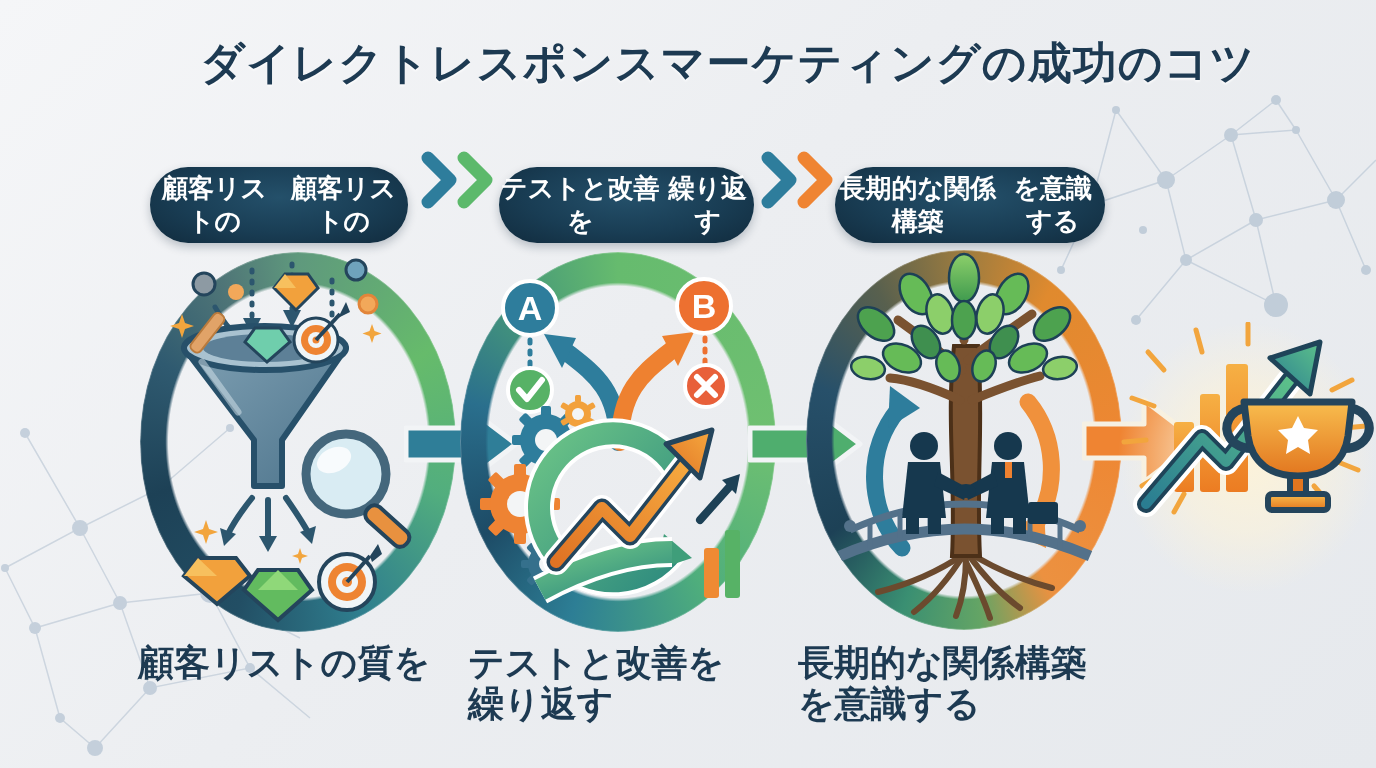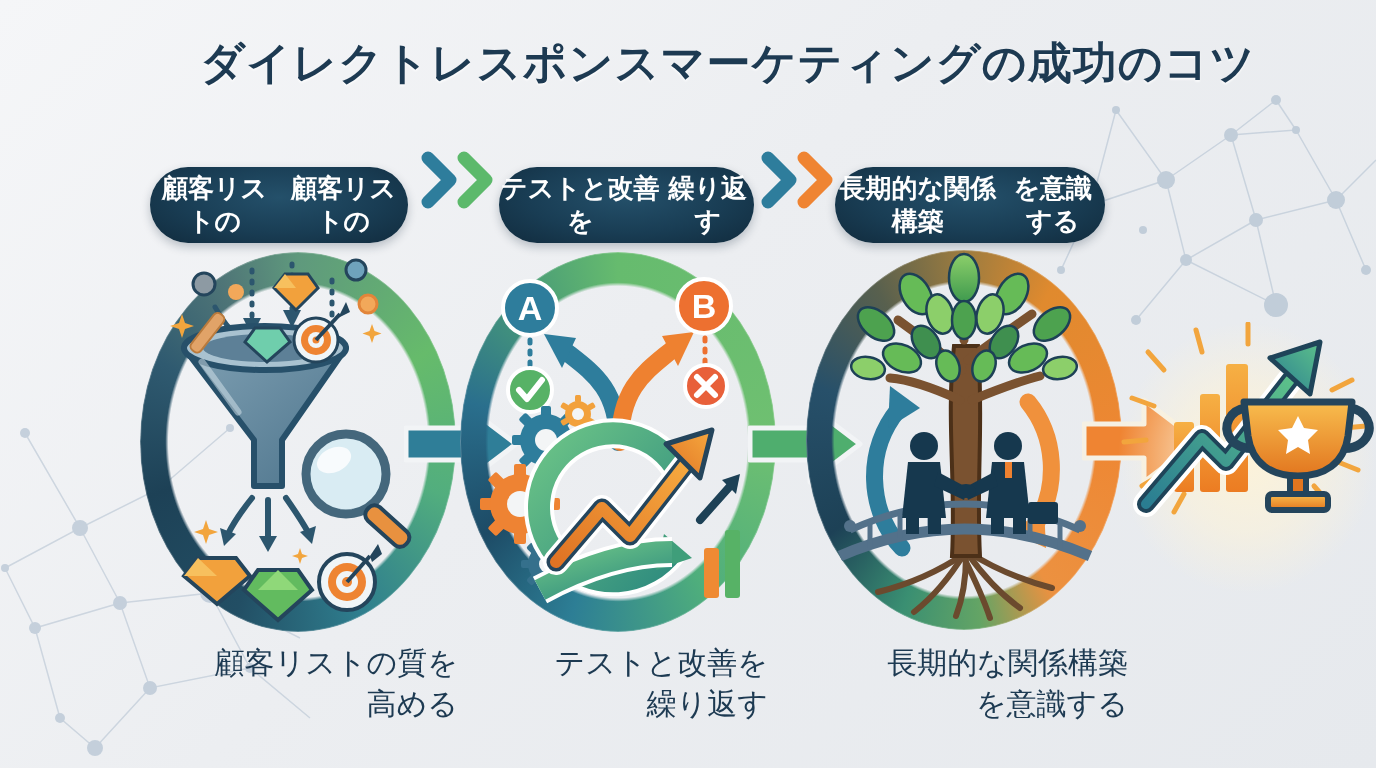--- a/index.html
+++ b/index.html
@@ -63,22 +63,22 @@
     position:absolute; left:1118px; top:322px; width:258px; height:272px;
     background:radial-gradient(closest-side,rgba(253,243,216,.95) 0%,rgba(253,243,216,.55) 55%,rgba(253,243,216,0) 100%);
   }
   .success-label{
     position:absolute; left:0; top:206px; width:100%; text-align:center;
     font-size:42px; font-weight:800; color:#24455c; letter-spacing:1px;
   }
 
   
   .caption{
-    position:absolute; top:642px; text-align:right;
-    font-size:30px; line-height:41px; font-weight:400; color:#1d3a52;
+    position:absolute; top:642px; text-align:left;
+    font-size:36px; line-height:41px; font-weight:700; color:#1d3a52;
   }
   .caption-1{ left:138px; width:320px; }
   .caption-2{ left:468px; width:300px; }
   .caption-3{ left:798px; width:330px; }
 </style>
 </head>
 <body>
 
 <div class="canvas">
 
@@ -507,21 +507,20 @@
         <path d="M126 80 L234 80 L230 114 C226 142 206 154 180 154 C154 154 134 142 130 114 Z" fill="url(#cupG)" stroke="#24455c" stroke-width="7" stroke-linejoin="round"></path>
         <path d="M172 154 L172 172 L188 172 L188 154 Z" fill="#e2761f" stroke="#24455c" stroke-width="6"></path>
         <rect x="150" y="172" width="60" height="16" rx="4" fill="url(#cupG)" stroke="#24455c" stroke-width="6"></rect>
         <path d="M180 94 l6 12 14 2 -10 10 2 14 -12 -7 -12 7 2 -14 -10 -10 14 -2 z" fill="#ffffff"></path>
       </g>
     </svg>
   </div>
 
   <div class="caption caption-1">
     <div>顧客リストの質を</div>
-    <div>高める</div>
   </div>
   <div class="caption caption-2">
     <div>テストと改善を</div>
     <div>繰り返す</div>
   </div>
   <div class="caption caption-3">
     <div>長期的な関係構築</div>
     <div>を意識する</div>
   </div>
 

